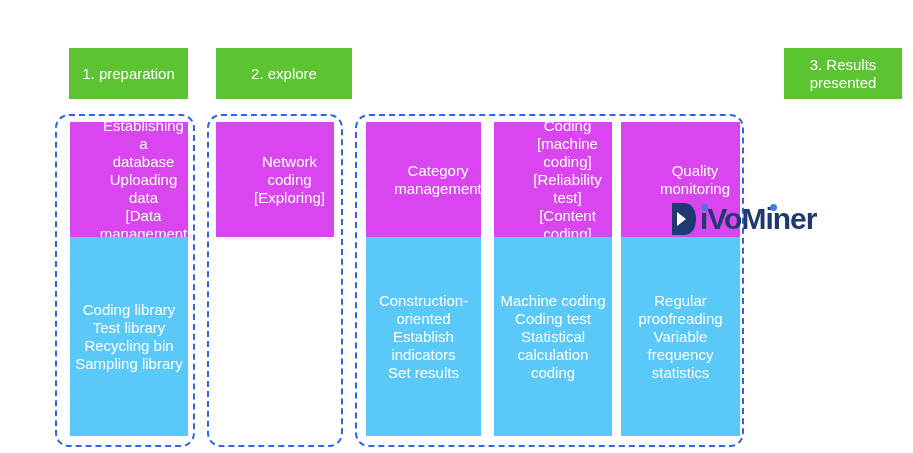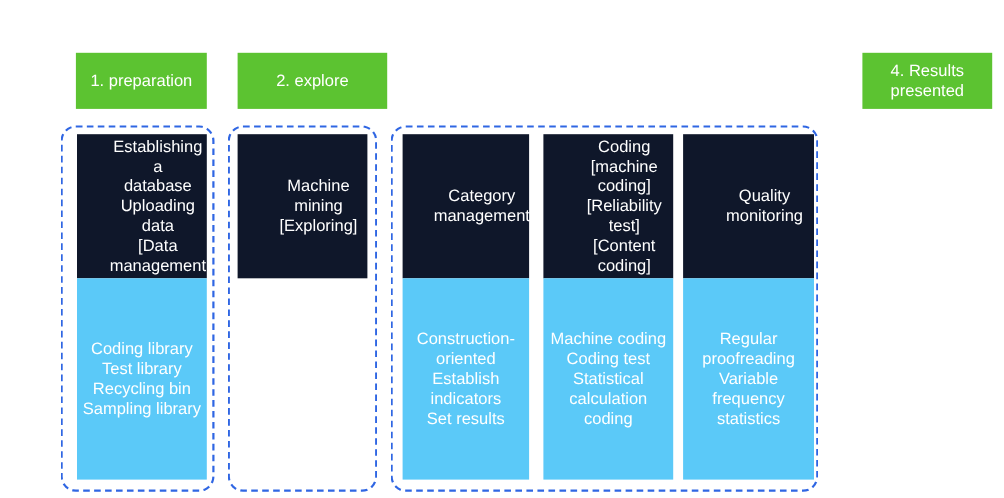--- a/index.html
+++ b/index.html
@@ -13,21 +13,21 @@
     font-size:15px;line-height:18px;padding:0 6px;box-sizing:border-box;
   }
   .frame{
     position:absolute;top:114px;height:333px;border:2px dashed #2f66e3;
     border-radius:14px;box-sizing:border-box;
   }
   .pill{
     position:absolute;top:6px;height:314px;display:flex;flex-direction:column;
   }
   .pill-top{
-    height:131px;background:#0f172a;display:flex;align-items:center;justify-content:center;padding-left:29px;
+    height:115px;background:#d946ef;display:flex;align-items:center;justify-content:center;padding-left:29px;
   }
   .pill-bottom{
     flex:1;background:#5bc9f8;display:flex;align-items:center;justify-content:center;
   }
   .pill-text{
     color:#ffffff;font-size:15px;line-height:18px;text-align:center;white-space:pre-line;
     padding:0 2px;
   }
   .logo{
     position:absolute;left:670px;top:202px;display:flex;align-items:flex-start;z-index:5;
@@ -42,21 +42,21 @@
   .logo-dot.d1{left:31px;}
   .logo-dot.d2{left:100px;}
 </style>
 </head>
 <body>
 
 <div class="canvas">
 
   <div class="hdr" style="left:69px;width:119px;">1. preparation</div>
   <div class="hdr" style="left:216px;width:136px;">2. explore</div>
-  <div class="hdr" style="left:784px;width:118px;">4. Results presented</div>
+  <div class="hdr" style="left:784px;width:118px;">3. Results presented</div>
 
   <div class="frame" style="left:55px;width:140px;">
     <div class="pill" style="left:13px;width:118px;">
       <div class="pill-top">
         <span class="pill-text">Establishing a
 database
 Uploading data
 [Data
 management</span>
       </div>
@@ -65,21 +65,21 @@
 Test library
 Recycling bin
 Sampling library</span>
       </div>
     </div>
   </div>
 
   <div class="frame" style="left:207px;width:136px;">
     <div class="pill" style="left:7px;width:118px;">
       <div class="pill-top">
-        <span class="pill-text">Machine mining
+        <span class="pill-text">Network coding
 [Exploring]</span>
       </div>
     </div>
   </div>
 
   <div class="frame" style="left:355px;width:389px;">
     <div class="pill" style="left:9px;width:115px;">
       <div class="pill-top">
         <span class="pill-text">Category
 management</span>
@@ -117,14 +117,25 @@
         <span class="pill-text">Regular
 proofreading
 Variable
 frequency
 statistics</span>
       </div>
     </div>
   </div>
 
 
+  <div class="logo">
+    <span>
+      <svg width="27" height="34" viewBox="0 0 27 34">
+        <path d="M2 1 L14 1 C22 1 26 8 26 17 C26 26 22 33 14 33 L2 33 Z" fill="#1f3a6e"></path>
+        <polygon points="7,10 16,17 7,24" fill="#ffffff"></polygon>
+      </svg>
+    </span>
+    <span class="logo-text">iVoMiner</span>
+    <span class="logo-dot d1"></span>
+    <span class="logo-dot d2"></span>
+  </div>
 
 </div>
 
 </body></html>

